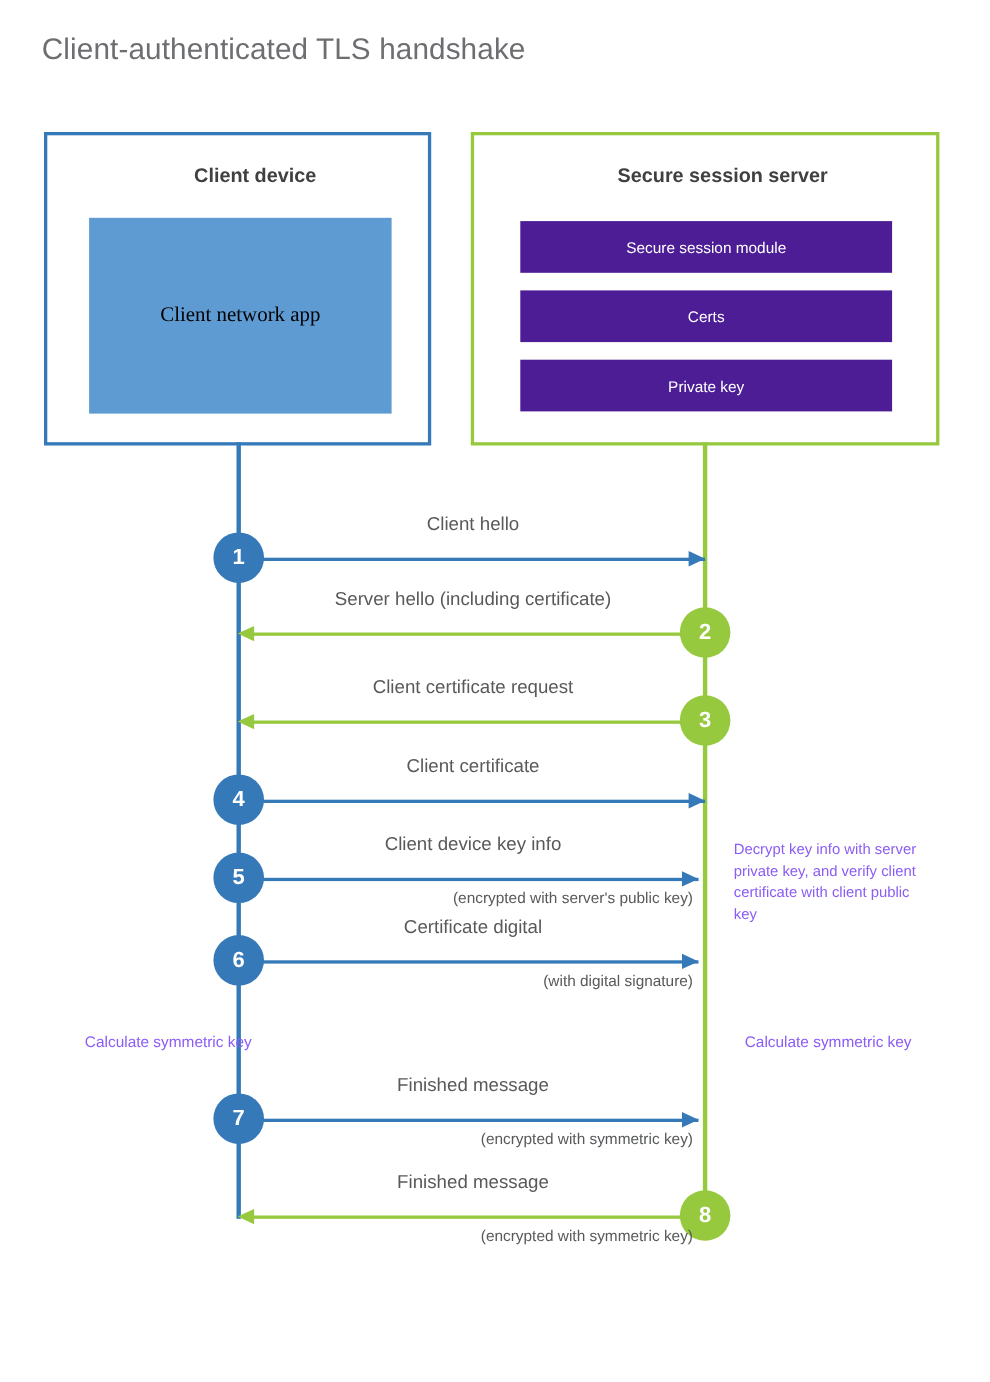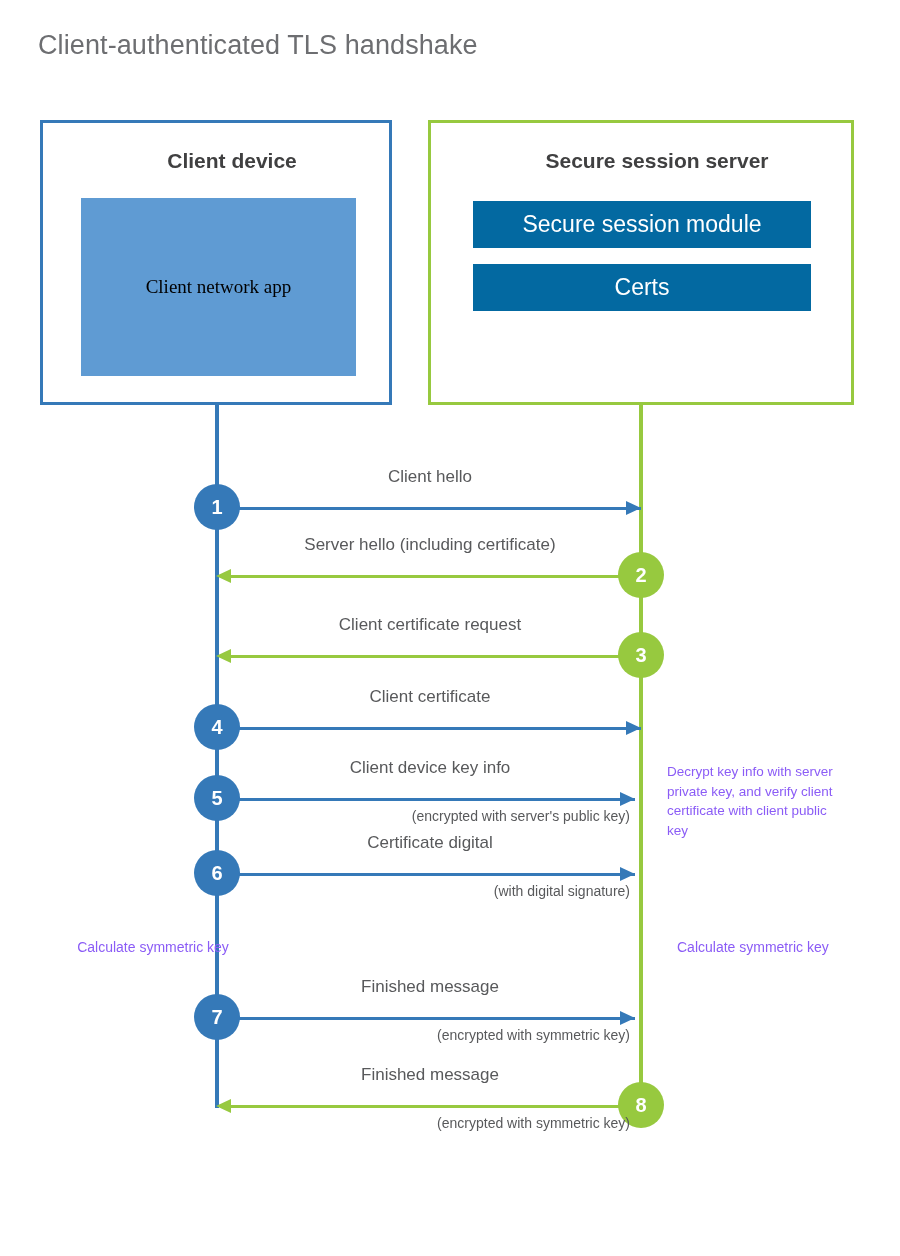--- a/index.html
+++ b/index.html
@@ -51,21 +51,21 @@
     width: 426px;
     height: 285px;
     border: 3px solid #97c93f;
   }
   .party-title {
     position: absolute;
     left: 0;
     right: 0;
     top: 26px;
     text-align: center;
-    font-size: 21px;
+    font-size: 18px;
     font-weight: bold;
     color: #404041;
     margin-left: 32px;
   }
 
   .client-app {
     position: absolute;
     left: 38px;
     top: 75px;
     width: 275px;
@@ -79,23 +79,23 @@
     text-align: center;
     line-height: 1.35;
     font-family: Liberation Serif, serif;
   }
 
   .server-bar {
     position: absolute;
     left: 42px;
     width: 338px;
     height: 47px;
-    background: #0369a1;
+    background: #4c1d95;
     color: #ffffff;
-    font-size: 23px;
+    font-size: 14px;
     display: flex;
     align-items: center;
     justify-content: center;
     text-align: center;
   }
   .server-bar.b0 { top: 78px; }
   .server-bar.b1 { top: 141px; }
   .server-bar.b2 { top: 204px; }
 
   
@@ -221,20 +221,21 @@
 
   <div class="party-box client">
     <div class="party-title">Client device</div>
     <div class="client-app">Client network app</div>
   </div>
 
   <div class="party-box server">
     <div class="party-title">Secure session server</div>
     <div class="server-bar b0">Secure session module</div>
     <div class="server-bar b1">Certs</div>
+    <div class="server-bar b2">Private key</div>
   </div>
 
   <div class="lifeline client-line"></div>
   <div class="lifeline server-line"></div>
 
   <div class="msg" style="top:507px">
     <div class="msg-label">Client hello</div>
     <div class="msg-line blue" style="left:217px;width:424px"></div>
     <div class="arrow-head right blue" style="left:626px"></div>
     <div class="step-circle blue">1</div>

